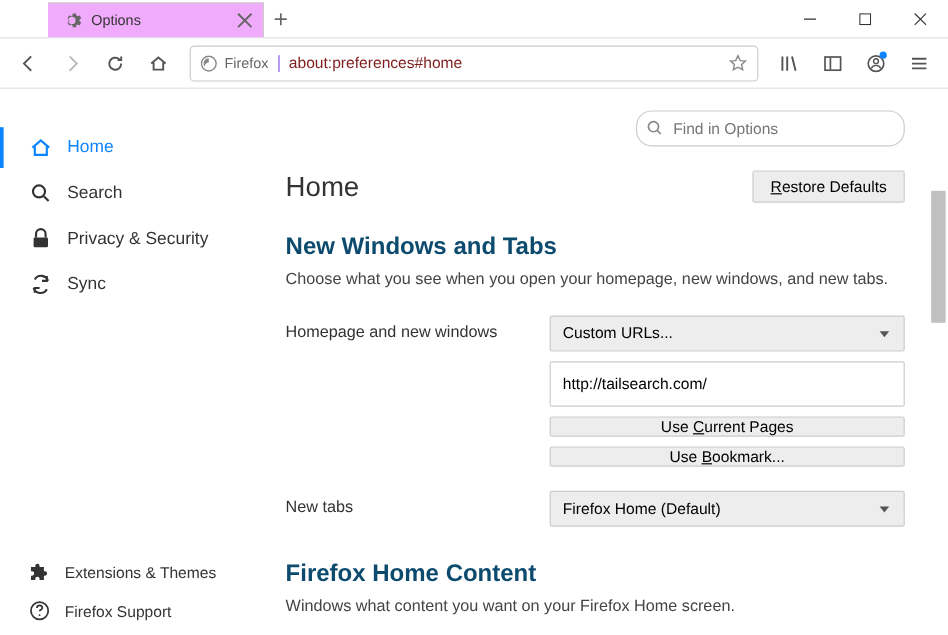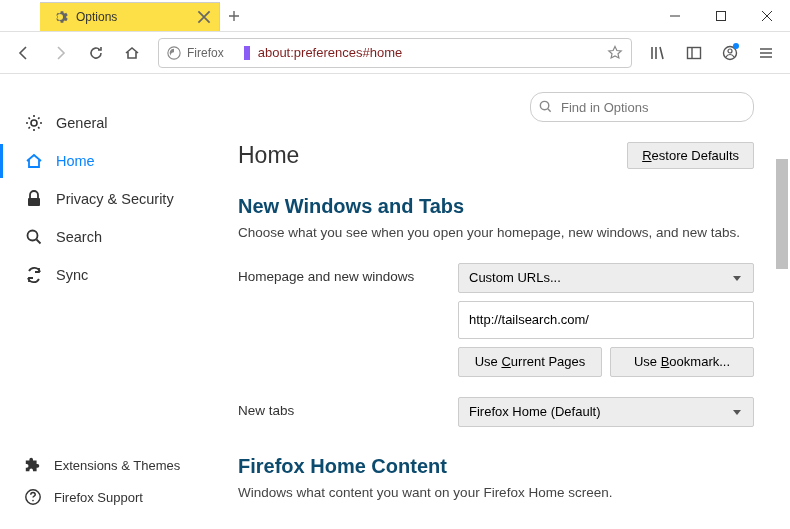--- a/index.html
+++ b/index.html
@@ -1,72 +1,72 @@
 <!DOCTYPE html>
 <html><head>
 <meta charset="utf-8">
 <style>
 * { margin: 0; padding: 0; box-sizing: border-box; font-family: "Segoe UI", Arial, sans-serif; }
 body { width: 790px; height: 529px; background: #fff; overflow: hidden; position: relative; }
 
 
 .titlebar { height: 32px; background: #fff; display: flex; align-items: stretch; border-bottom: 1px solid #e0e0e0; }
-.tab { display: flex; align-items: center; background: #fde047; border-right: 1px solid #ccc; padding: 0 8px 0 12px; min-width: 180px; border-top: 1px solid #ccc; margin-left: 40px; margin-top: 2px; }
+.tab { display: flex; align-items: center; background: #f0abfc; border-right: 1px solid #ccc; padding: 0 8px 0 12px; min-width: 180px; border-top: 1px solid #ccc; margin-left: 40px; margin-top: 2px; }
 .tab-icon { width: 16px; height: 16px; margin-right: 8px; }
 .tab-label { font-size: 12px; color: #333; flex: 1; }
 .tab-close { width: 14px; height: 14px; display: flex; align-items: center; justify-content: center; cursor: pointer; }
 .newtab { width: 28px; display: flex; align-items: center; justify-content: center; cursor: pointer; }
 .window-controls { margin-left: auto; display: flex; }
 .win-btn { width: 46px; display: flex; align-items: center; justify-content: center; cursor: pointer; }
 .win-btn svg { width: 10px; height: 10px; }
 
 
 .toolbar { height: 42px; display: flex; align-items: center; padding: 0 8px; gap: 4px; border-bottom: 1px solid #e0e0e0; }
 .nav-btn { width: 32px; height: 32px; border-radius: 4px; display: flex; align-items: center; justify-content: center; cursor: pointer; }
 .nav-btn.disabled { opacity: 0.4; }
 .urlbar { flex: 1; height: 30px; border: 1px solid #ccc; border-radius: 4px; display: flex; align-items: center; padding: 0 8px; margin: 0 6px; background: #fff; }
-.urlbar-identity { display: flex; align-items: center; gap: 6px; padding-right: 20px; border-right: 6px solid #8b5cf6; margin-right: 8px; }
+.urlbar-identity { display: flex; align-items: center; gap: 6px; padding-right: 8px; border-right: 1px solid #8b5cf6; margin-right: 8px; }
 .urlbar-identity-label { font-size: 12px; color: #666; }
 .urlbar-url { font-size: 13px; color: #7f1d1d; flex: 1; }
 .urlbar-star { width: 16px; height: 16px; cursor: pointer; }
 .toolbar-icon { width: 32px; height: 32px; display: flex; align-items: center; justify-content: center; cursor: pointer; }
 .notif-dot { position: relative; }
 .notif-dot::after { content: ''; position: absolute; top: 6px; right: 7px; width: 6px; height: 6px; background: #0a84ff; border-radius: 50%; }
 
 
 .content { display: flex; height: calc(529px - 74px); }
 .sidebar { width: 210px; padding: 30px 0 0 0; position: relative; }
 .sidebar-item { display: flex; align-items: center; padding: 9px 18px 9px 24px; cursor: pointer; gap: 12px; }
 .sidebar-item.active { color: #0a84ff; }
 .sidebar-item.active svg { stroke: #0a84ff; fill: none; }
 .sidebar-item.active::before { content: ''; position: absolute; left: 0; width: 3px; height: 34px; background: #0a84ff; }
 .sidebar-label { font-size: 14.5px; color: #333; }
 .sidebar-item.active .sidebar-label { color: #0a84ff; }
-.sidebar-bottom { position: absolute; bottom: 16px; left: 0; right: 0; }
+.sidebar-bottom { position: absolute; bottom: 4px; left: 0; right: 0; }
 .sidebar-bottom .sidebar-item { padding: 7px 18px 7px 24px; }
 .sidebar-bottom .sidebar-label { font-size: 13px; }
 
 .main { flex: 1; padding: 20px 36px 0 28px; position: relative; overflow: hidden; }
 .search-bar { position: absolute; top: 18px; right: 36px; }
 .search-input { width: 224px; height: 30px; border: 1px solid #ccc; border-radius: 13px; padding: 0 8px 0 30px; font-size: 13px; }
 .search-wrap { position: relative; }
 .search-wrap svg { position: absolute; left: 8px; top: 7px; width: 15px; height: 15px; stroke: #888; }
 
 h1 { font-size: 23px; font-weight: 300; color: #333; margin-top: 48px; }
 .restore-btn { position: absolute; right: 36px; top: 68px; padding: 5px 14px; font-size: 13px; background: #ededed; border: 1px solid #ccc; border-radius: 2px; cursor: pointer; }
 h2 { font-size: 20px; font-weight: 600; margin-top: 26px; color: #0c4a6e; }
 .desc { font-size: 13.5px; color: #444; margin-top: 6px; line-height: 1.4; }
 
 .form-row { display: flex; margin-top: 20px; }
 .form-label { width: 220px; font-size: 13.5px; color: #333; padding-top: 6px; }
 .form-control { flex: 1; }
 .select-box { width: 100%; height: 30px; background: #ededed; border: 1px solid #ccc; border-radius: 2px; display: flex; align-items: center; padding: 0 10px; font-size: 13px; cursor: pointer; position: relative; }
 .select-box::after { content: ''; position: absolute; right: 12px; top: 12px; border-left: 4px solid transparent; border-right: 4px solid transparent; border-top: 5px solid #555; }
 .text-input { width: 100%; height: 38px; border: 1px solid #ccc; border-radius: 2px; padding: 0 10px; font-size: 13px; margin-top: 8px; }
-.btn-row { display: flex; gap: 8px; margin-top: 8px; }
+.btn-row { display: flex; gap: 8px; margin-top: 8px; flex-direction: column; }
 .btn { flex: 1; height: 30px; background: #ededed; border: 1px solid #ccc; border-radius: 2px; font-size: 13px; cursor: pointer; }
 .underline-char { text-decoration: underline; }
 
 .scrollbar { position: absolute; right: 2px; top: 85px; width: 12px; height: 110px; background: #c0c0c0; border-radius: 0; }
 
 
 </style>
 </head>
 <body>
 
@@ -162,46 +162,39 @@
     </div>
   <div class="toolbar-icon">
       <svg width="16" height="16" viewBox="0 0 16 16">
         <path stroke="#555" stroke-width="1.6" d="M2 4h12M2 8h12M2 12h12"></path>
       </svg>
     </div>
 </div>
 
 <div class="content">
   <div class="sidebar">
+    <div class="sidebar-item active">
+      <svg width="20" height="20" viewBox="0 0 20 20">
+          <path fill="none" stroke="#0a84ff" stroke-width="1.8" d="M3 10l7-6 7 6M5 9v7h10V9"></path>
+        </svg>
+      <span class="sidebar-label">Home</span>
+    </div>
     <div class="sidebar-item">
       <svg width="20" height="20" viewBox="0 0 20 20">
-          <circle cx="10" cy="10" r="3" fill="none" stroke="#333" stroke-width="1.6"></circle>
-          <path fill="none" stroke="#333" stroke-width="1.6" d="M10 2v2M10 16v2M2 10h2M16 10h2M4.5 4.5l1.4 1.4M14.1 14.1l1.4 1.4M4.5 15.5l1.4-1.4M14.1 5.9l1.4-1.4"></path>
-        </svg>
-      <span class="sidebar-label">General</span>
-    </div>
-    <div class="sidebar-item active">
-      <svg width="20" height="20" viewBox="0 0 20 20">
-          <path fill="none" stroke="#0a84ff" stroke-width="1.8" d="M3 10l7-6 7 6M5 9v7h10V9"></path>
-        </svg>
-      <span class="sidebar-label">Home</span>
+          <circle cx="8.5" cy="8.5" r="5" fill="none" stroke="#333" stroke-width="1.8"></circle>
+          <path stroke="#333" stroke-width="1.8" d="M12.5 12.5l4 4"></path>
+        </svg>
+      <span class="sidebar-label">Search</span>
     </div>
     <div class="sidebar-item">
       <svg width="20" height="20" viewBox="0 0 20 20">
           <rect x="4" y="9" width="12" height="8" rx="1" fill="#333"></rect>
           <path fill="none" stroke="#333" stroke-width="1.8" d="M6 9V6a4 4 0 018 0v3"></path>
         </svg>
       <span class="sidebar-label">Privacy &amp; Security</span>
-    </div>
-    <div class="sidebar-item">
-      <svg width="20" height="20" viewBox="0 0 20 20">
-          <circle cx="8.5" cy="8.5" r="5" fill="none" stroke="#333" stroke-width="1.8"></circle>
-          <path stroke="#333" stroke-width="1.8" d="M12.5 12.5l4 4"></path>
-        </svg>
-      <span class="sidebar-label">Search</span>
     </div>
     <div class="sidebar-item">
       <svg width="20" height="20" viewBox="0 0 20 20">
           <path fill="none" stroke="#333" stroke-width="1.8" d="M16 7a6 6 0 00-11-1M4 13a6 6 0 0011 1M15 3v4h-4M5 17v-4h4"></path>
         </svg>
       <span class="sidebar-label">Sync</span>
     </div>
     <div class="sidebar-bottom">
       <div class="sidebar-item">
         <svg width="18" height="18" viewBox="0 0 20 20">

